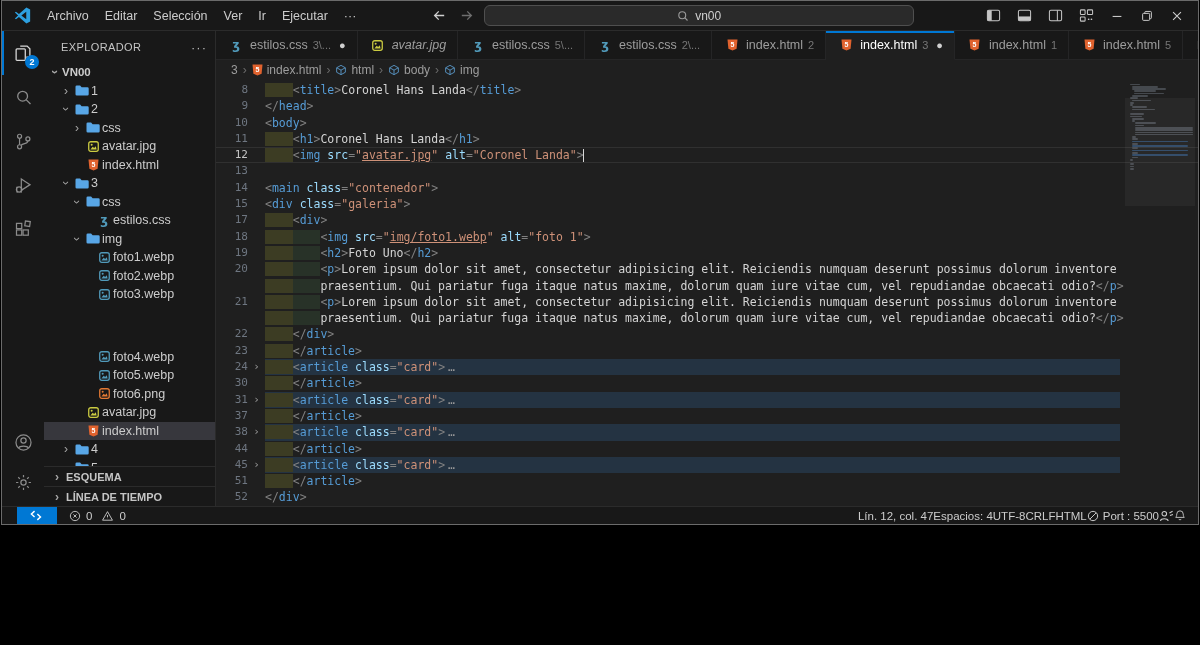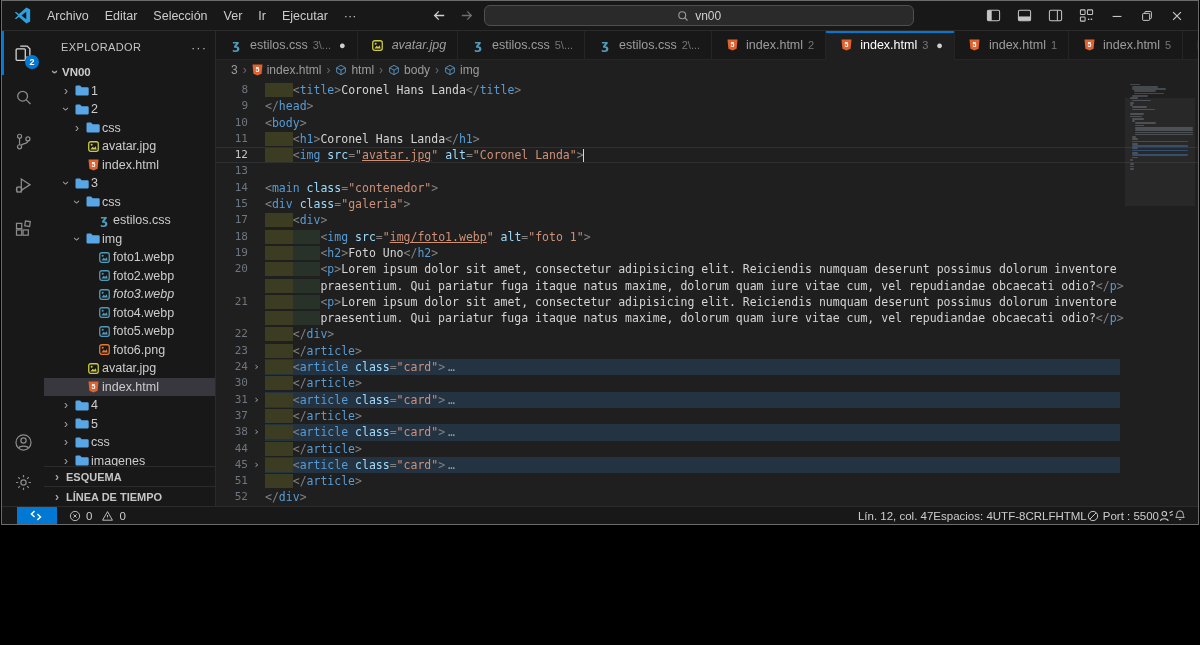--- a/index.html
+++ b/index.html
@@ -334,32 +334,32 @@
             <span class="chev"></span>
             <span class="ticon">
               <svg width="11" height="11" viewBox="0 0 12 12">
                 <rect x="0.8" y="0.8" width="10.4" height="10.4" rx="2.2" fill="none" stroke="#519aba" stroke-width="1.4"></rect>
                 <circle cx="4" cy="4.2" r="1.1" fill="#519aba"></circle>
                 <path d="M2.6 9.2 L5.1 6.2 L6.7 7.7 L8.5 5.7 L9.4 9.2 Z" fill="#519aba"></path>
               </svg>
             </span>
             <span>foto2.webp</span>
           </div>
-          <div class="trow" style="padding-left: 37px; font-style: italic;">
+          <div class="trow" style="padding-left: 37px;">
             <span class="chev"></span>
             <span class="ticon">
               <svg width="11" height="11" viewBox="0 0 12 12">
                 <rect x="0.8" y="0.8" width="10.4" height="10.4" rx="2.2" fill="none" stroke="#519aba" stroke-width="1.4"></rect>
                 <circle cx="4" cy="4.2" r="1.1" fill="#519aba"></circle>
                 <path d="M2.6 9.2 L5.1 6.2 L6.7 7.7 L8.5 5.7 L9.4 9.2 Z" fill="#519aba"></path>
               </svg>
             </span>
             <span>foto3.webp</span>
           </div>
-          <div class="trow" style="padding-left: 37px;">
+          <div class="trow" style="padding-left: 37px; margin-top: 44px;">
             <span class="chev"></span>
             <span class="ticon">
               <svg width="11" height="11" viewBox="0 0 12 12">
                 <rect x="0.8" y="0.8" width="10.4" height="10.4" rx="2.2" fill="none" stroke="#519aba" stroke-width="1.4"></rect>
                 <circle cx="4" cy="4.2" r="1.1" fill="#519aba"></circle>
                 <path d="M2.6 9.2 L5.1 6.2 L6.7 7.7 L8.5 5.7 L9.4 9.2 Z" fill="#519aba"></path>
               </svg>
             </span>
             <span>foto4.webp</span>
           </div>

